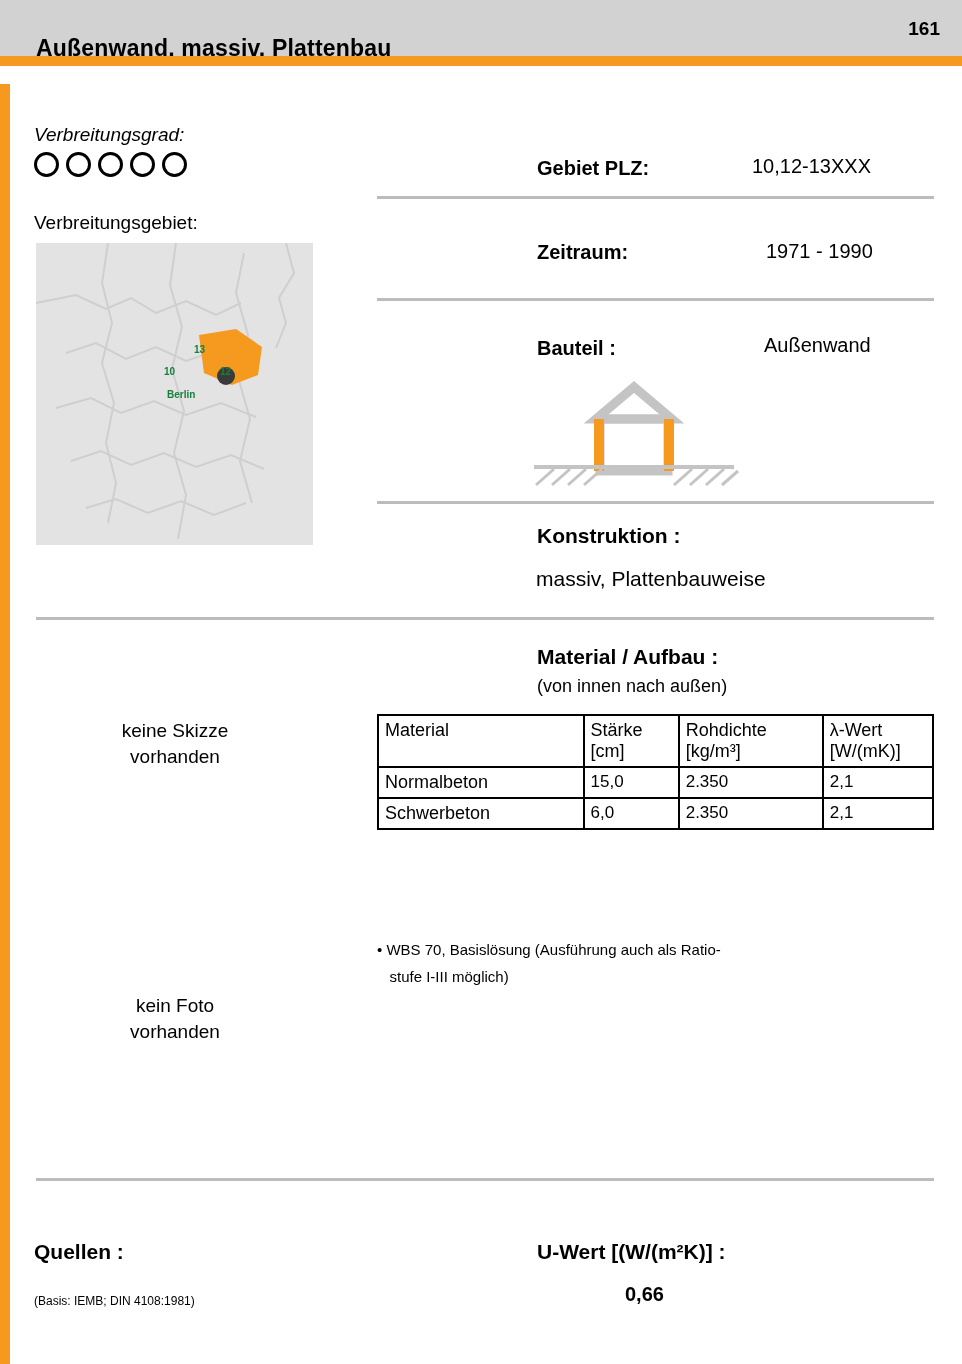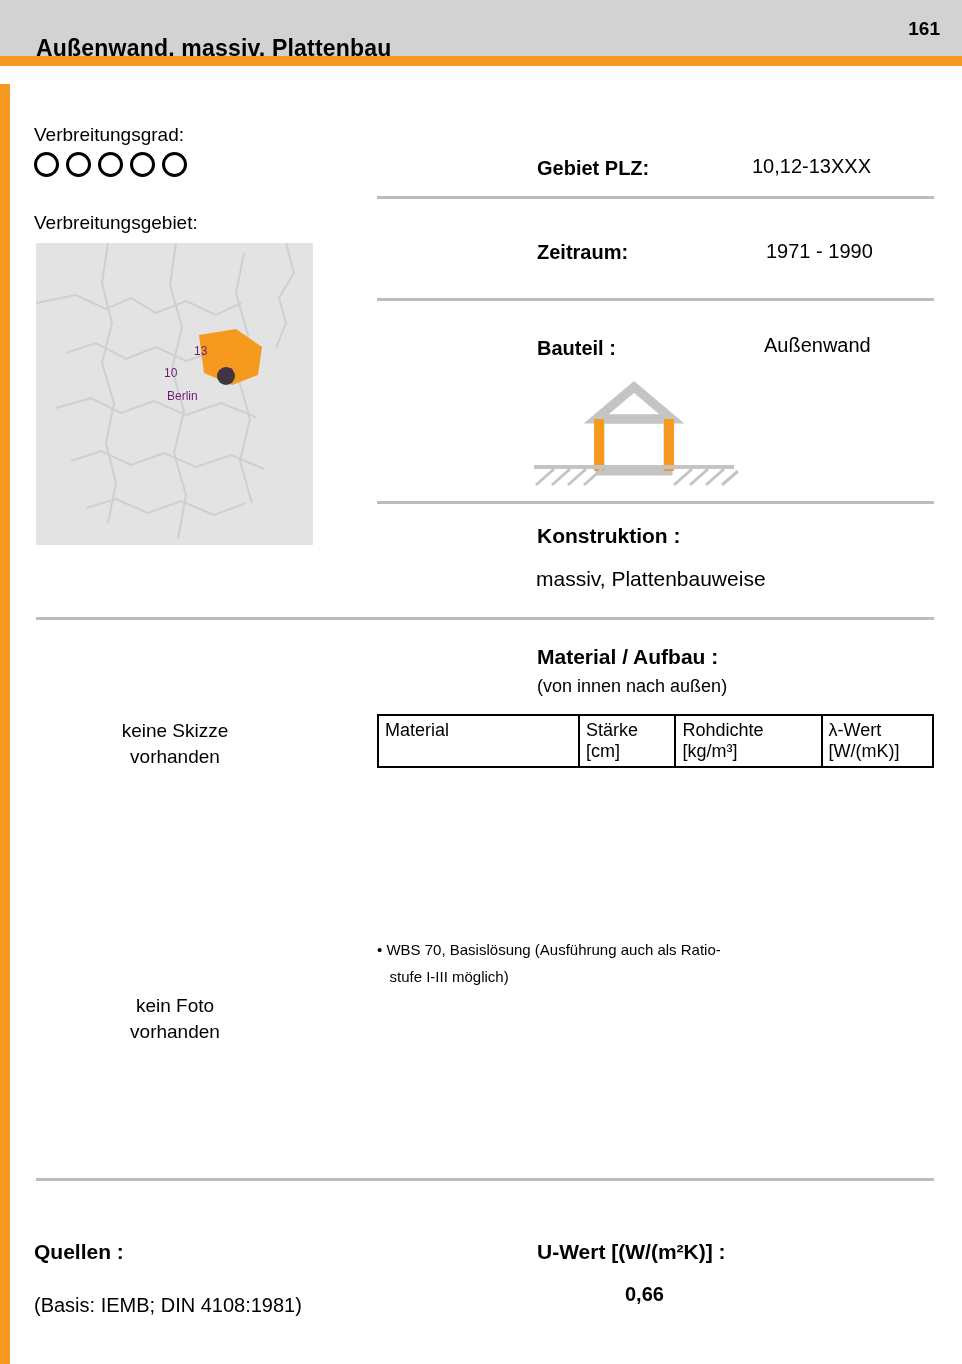--- a/index.html
+++ b/index.html
@@ -48,20 +48,21 @@
     left: 0; top: 84px;
     width: 10px; height: 1280px;
     background: #f59a1e;
   }
 
   
   .lbl-verbreitungsgrad {
     position: absolute;
     left: 34px; top: 124px;
     font-size: 19px;
+    font-style: italic;
   }
   .circle-row {
     position: absolute;
     left: 34px; top: 152px;
     display: flex;
     gap: 7px;
   }
   .circle {
     width: 25px; height: 25px;
     border: 3px solid #000;
@@ -78,23 +79,23 @@
   .map-box {
     position: absolute;
     left: 36px; top: 243px;
     width: 277px; height: 302px;
     background: #e3e3e3;
     overflow: hidden;
   }
   .map-svg { display: block; }
   .map-label {
     position: absolute;
-    font-weight: normal;
-    font-size: 12px;
-    color: #701a75;
+    font-weight: bold;
+    font-size: 10px;
+    color: #15803d;
   }
 
   .lbl-keine-skizze {
     position: absolute;
     left: 60px; top: 718px;
     width: 230px;
     text-align: center;
     font-size: 19px;
     line-height: 26px;
   }
@@ -188,21 +189,21 @@
   
   .quellen-label {
     position: absolute;
     left: 34px; top: 1240px;
     font-size: 21px;
     font-weight: bold;
   }
   .quellen-value {
     position: absolute;
     left: 34px; top: 1294px;
-    font-size: 20px;
+    font-size: 12px;
   }
   .uwert-label {
     position: absolute;
     left: 537px; top: 1240px;
     font-size: 21px;
     font-weight: bold;
   }
   .uwert-value {
     position: absolute;
     left: 625px; top: 1283px;
@@ -312,20 +313,38 @@
         <div>Rohdichte</div>
         <div>[kg/m³]</div>
       </th>
       <th class="col-lambda">
         <div>λ-Wert</div>
         <div>[W/(mK)]</div>
       </th>
     </tr>
   </thead>
   <tbody>
+    <tr>
+      <td>
+        <div>Normalbeton</div>
+        <div></div>
+      </td>
+      <td class="cell-num">15,0</td>
+      <td class="cell-num">2.350</td>
+      <td class="cell-num">2,1</td>
+    </tr>
+    <tr>
+      <td>
+        <div>Schwerbeton</div>
+        <div></div>
+      </td>
+      <td class="cell-num">6,0</td>
+      <td class="cell-num">2.350</td>
+      <td class="cell-num">2,1</td>
+    </tr>
   </tbody>
 </table>
 
 <div class="note">• WBS 70, Basislösung (Ausführung auch als Ratio-<br>&nbsp;&nbsp;&nbsp;stufe I-III möglich)</div>
 
 <div class="quellen-label">Quellen :</div>
 <div class="quellen-value">(Basis: IEMB; DIN 4108:1981)</div>
 <div class="uwert-label">U-Wert [(W/(m²K)] :</div>
 <div class="uwert-value">0,66</div>
 

